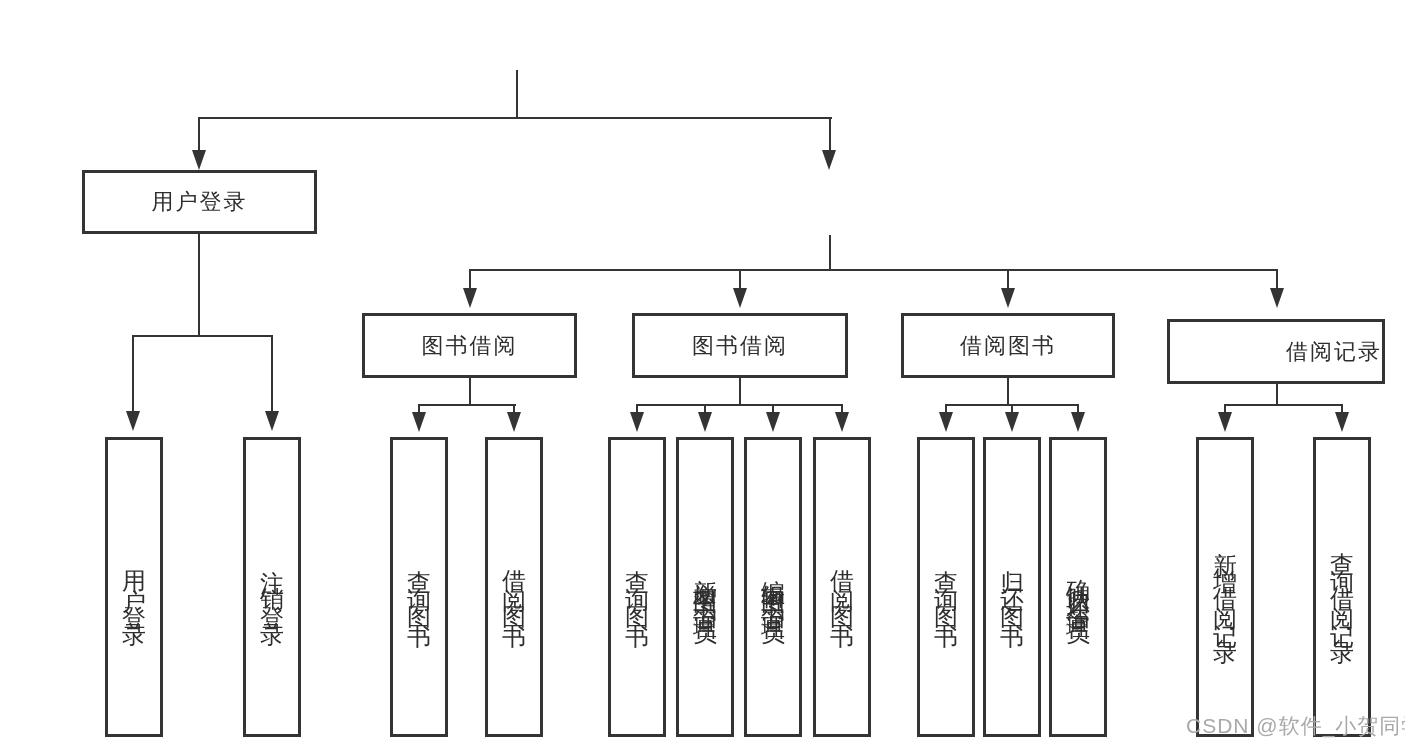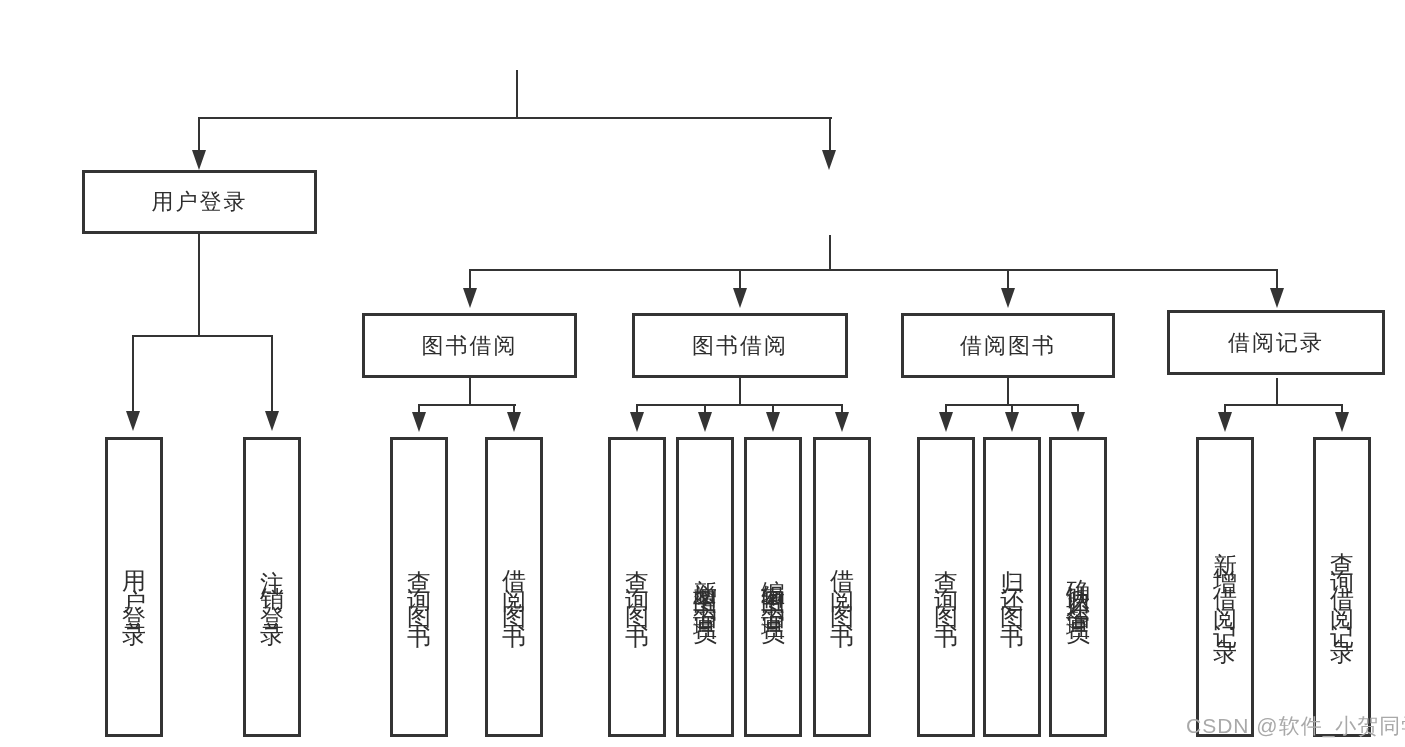--- a/index.html
+++ b/index.html
@@ -61,21 +61,21 @@
   </div>
 
   <div class="node" style="left:632px; top:313px; width:216px; height:65px;">
     <span>图书借阅</span>
   </div>
 
   <div class="node" style="left:901px; top:313px; width:214px; height:65px;">
     <span>借阅图书</span>
   </div>
 
-  <div class="node" style="left:1167px; top:310px; width:218px; height:65px;">
+  <div class="node" style="left:1167px; top:319px; width:218px; height:65px;justify-content:flex-end;">
     <span>借阅记录</span>
   </div>
 
   <div class="node vbox" style="left:105px; top:437px;">
     <span class="vlabel" style="letter-spacing: 18px;">用户登录</span>
   </div>
   <div class="node vbox" style="left:243px; top:437px;">
     <span class="vlabel" style="letter-spacing: 18px;">注销登录</span>
   </div>
 

